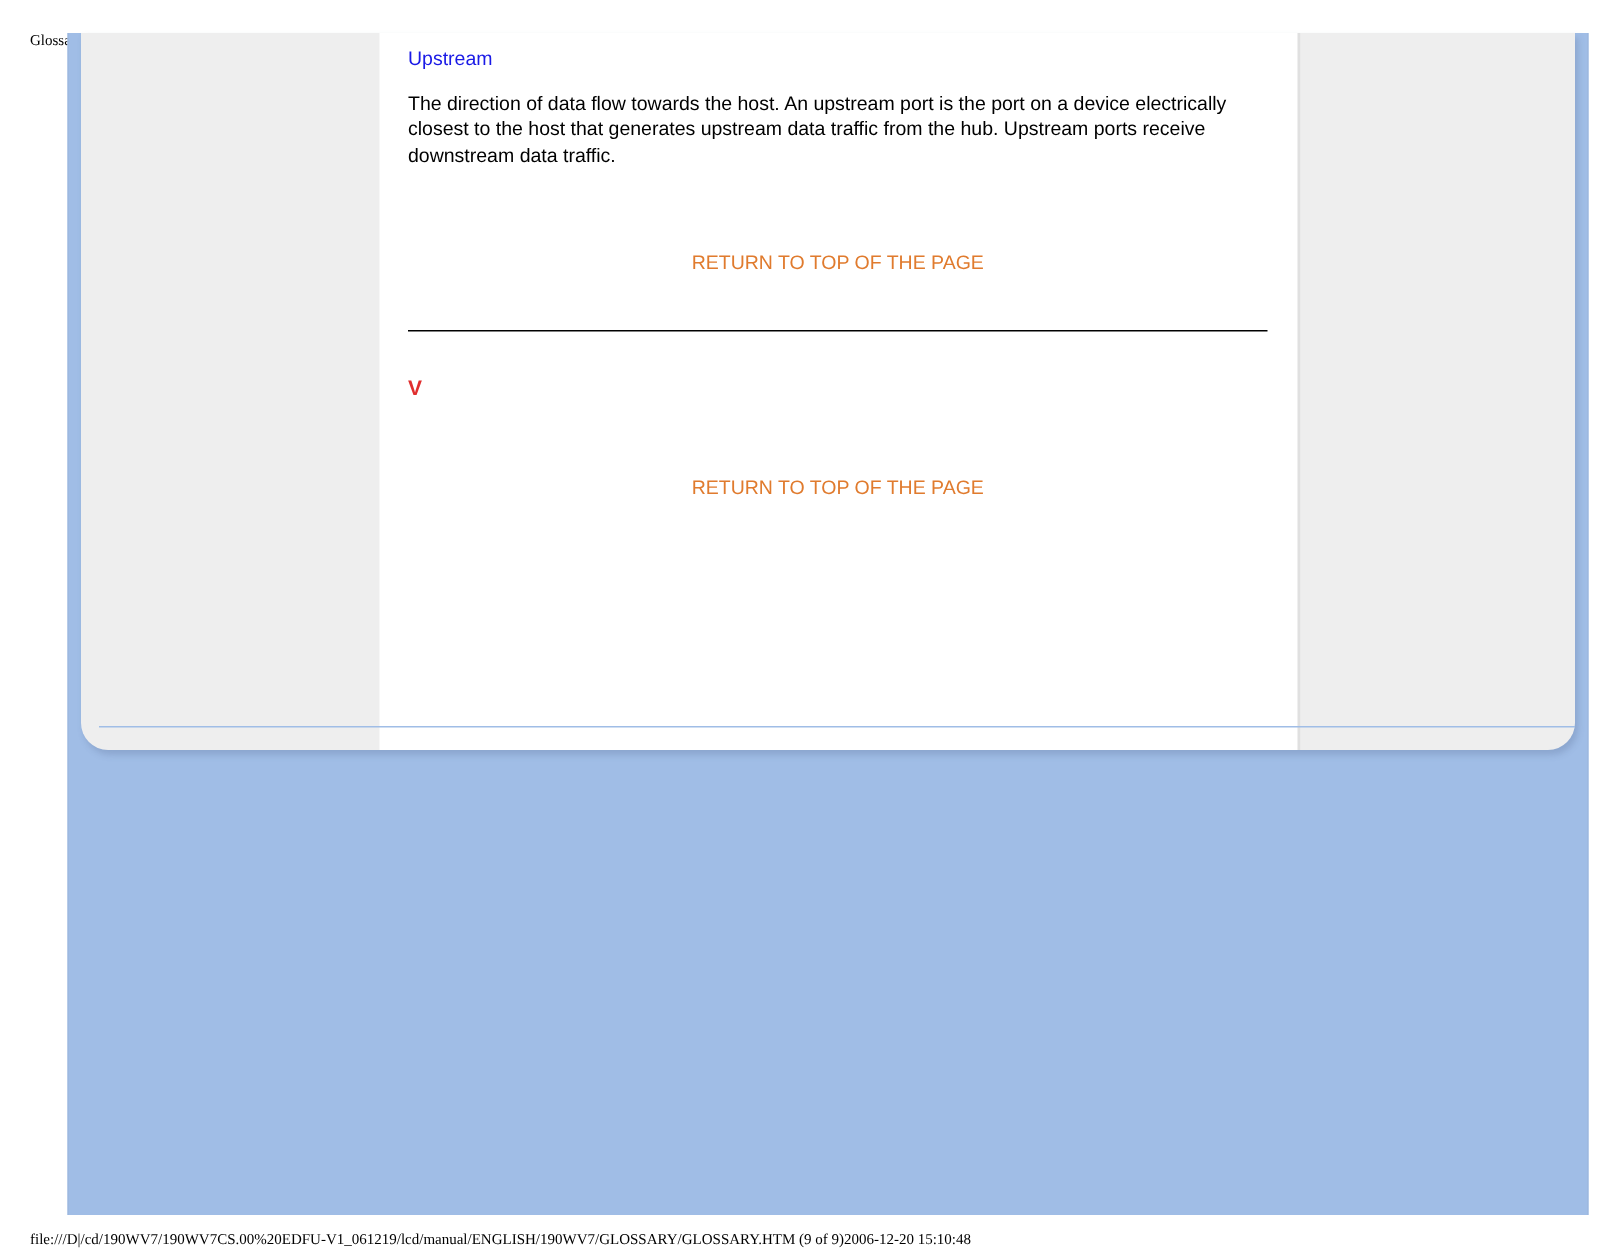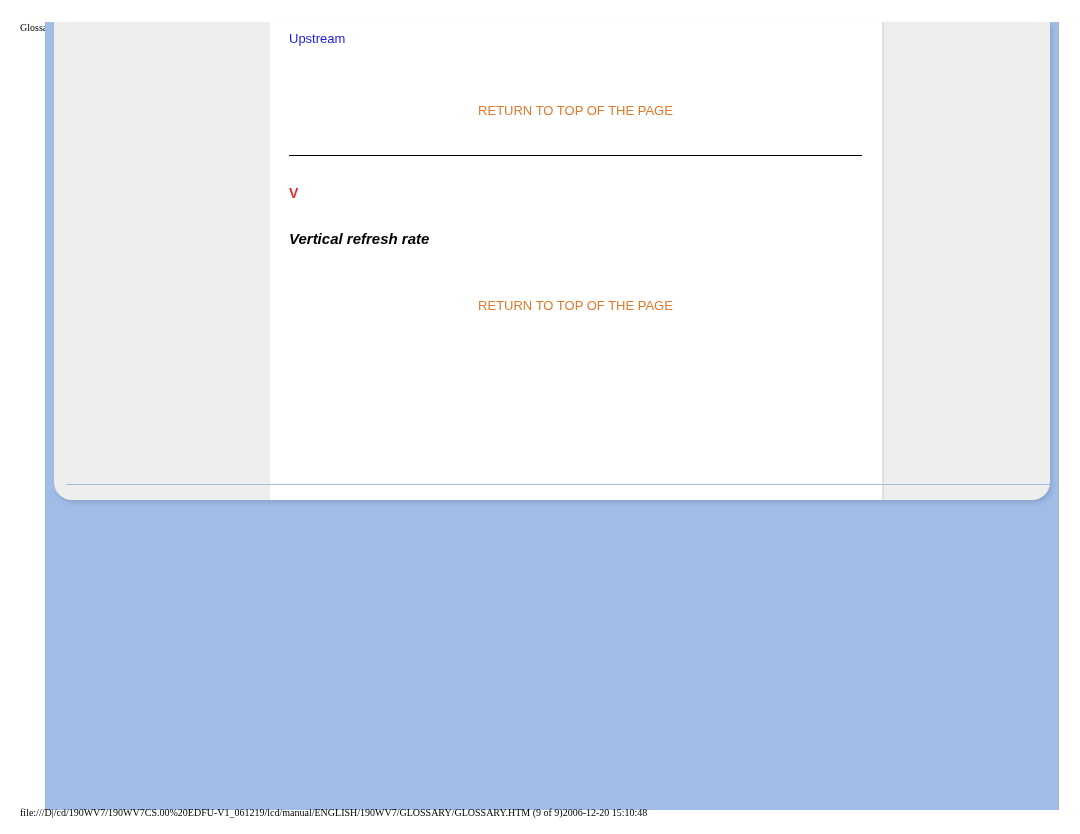--- a/index.html
+++ b/index.html
@@ -36,21 +36,21 @@
     top: 0;
     width: 996px;
     height: 478px;
     background: #eeeeee;
     border-bottom-left-radius: 18px;
     border-bottom-right-radius: 18px;
     box-shadow: 2px 3px 4px rgba(80,100,140,0.25);
   }
   .content-white {
     position: absolute;
-    left: 216px;
+    left: 199px;
     top: 0;
     width: 612px;
     height: 478px;
     background: #ffffff;
     border-right: 2px solid #e0e0e0;
   }
   .content-inner {
     padding: 0 20px 0 19px;
     font-size: 13px;
     color: #000;
@@ -104,46 +104,46 @@
     position: absolute;
     left: 12px;
     right: 0;
     top: 462px;
     height: 1px;
     background: #a0bde6;
   }
   .footer-line {
     position: absolute;
     left: 20px;
-    bottom: 16px;
+    bottom: 2px;
     font-family: "Times New Roman", serif;
     font-size: 10px;
     color: #000;
   }
 </style>
 </head>
 <body>
 
 <div class="page-title-small">Glossary</div>
 
 <div class="blue-outer">
   <div class="grey-panel">
     <div class="content-white">
       <div class="content-inner">
 
         <div class="upstream-label">Upstream</div>
 
+        <div class="body-text">The direction of data flow towards the host. An upstream port is the port on a device electrically closest to the host that generates upstream data traffic from the hub. Upstream ports receive downstream data traffic.</div>
 
         <div class="return-link">RETURN TO TOP OF THE PAGE</div>
 
         <hr class="hr-line">
 
         <div class="section-letter">V</div>
 
-        <div class="term-heading">Vertical refresh rate</div>
 
 
         <div class="return-link2">RETURN TO TOP OF THE PAGE</div>
 
       </div>
     </div>
     <div class="thin-blue-line"></div>
   </div>
 </div>
 

